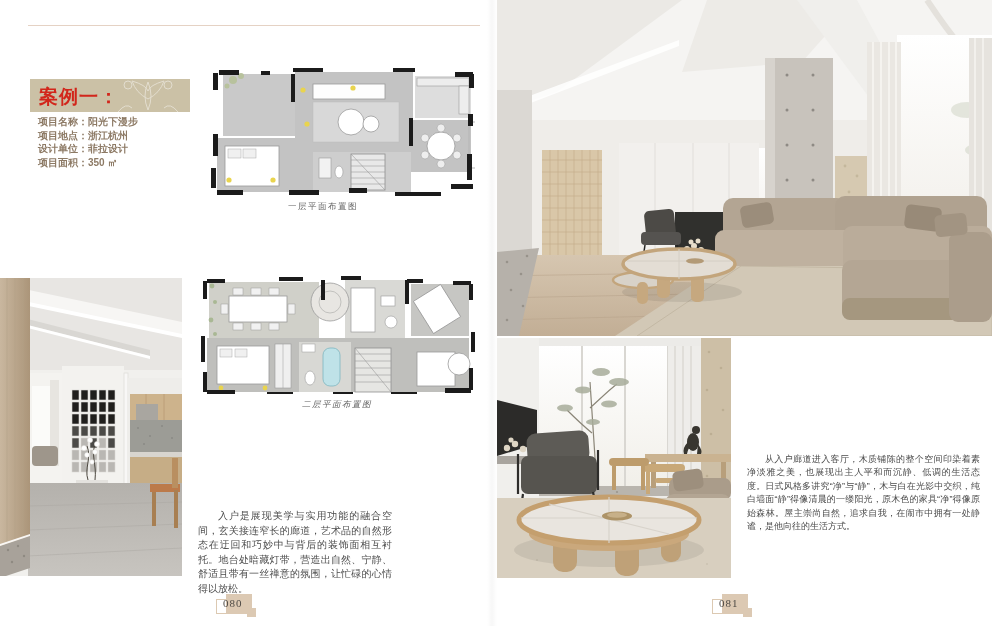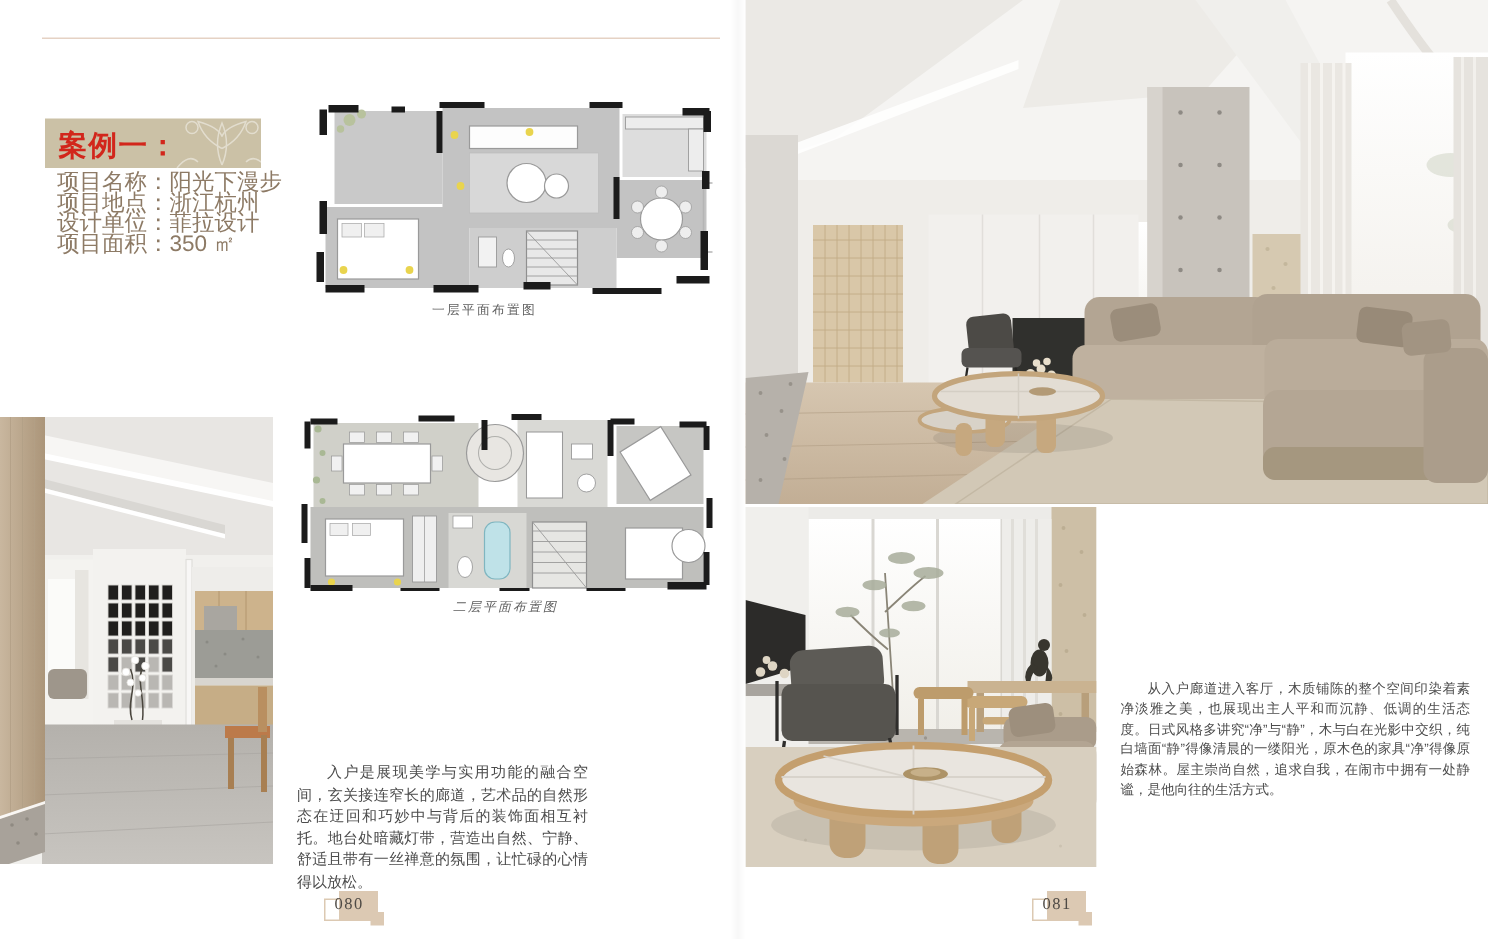--- a/index.html
+++ b/index.html
@@ -3,44 +3,44 @@
 <meta charset="utf-8">
 <style>
   html,body{margin:0;padding:0;background:#888;}
   #canvas{position:relative;width:992px;height:626px;background:#ffffff;overflow:hidden;
           font-family:"Liberation Sans","DejaVu Sans",sans-serif;}
   .abs{position:absolute;}
 
   
   .book-header{left:28px;top:9px;font-size:9px;letter-spacing:.6px;color:#c8a38d;}
   .header-rule{left:28px;top:25px;width:452px;height:1px;background:#e5d2c4;}
-  .case-box{left:30px;top:79px;width:144px;height:33px;background:#cbc1a6;overflow:hidden;}
+  .case-box{left:30px;top:79px;width:160px;height:33px;background:#cbc1a6;overflow:hidden;}
   .case-title{position:absolute;left:9px;top:5px;font-size:19px;font-weight:bold;color:#d2261b;letter-spacing:1px;}
-  .project-info{left:38px;top:115px;font-size:15px;line-height:13.5px;color:#8d7a65;}
+  .project-info{left:38px;top:115px;font-size:10px;line-height:13.5px;color:#8d7a65;font-weight:bold;}
   .plan-wrap1{left:203px;top:60px;width:272px;height:136px;}
   .plan-wrap2{left:195px;top:274px;width:284px;height:120px;}
   .plan-caption{font-size:8.5px;color:#5f5f5f;letter-spacing:1.5px;text-align:center;}
   .cap1{left:187px;top:201px;width:272px;}
   .cap2{left:195px;top:399px;width:284px;font-style:italic;}
   .hall-photo{left:0;top:278px;width:182px;height:306px;}
   .left-body{left:198px;top:509px;width:194px;font-size:10px;line-height:14.6px;color:#4c4c4c;
              text-align:justify;}
   .left-body p{margin:0;text-indent:2em;}
 
   
   .living-photo{left:497px;top:0;width:495px;height:336px;}
   .detail-photo{left:497px;top:338px;width:234px;height:240px;}
   .right-body{left:747px;top:453px;width:233px;font-size:9px;line-height:13.4px;color:#4c4c4c;
               text-align:justify;}
   .right-body p{margin:0;text-indent:2em;}
 
   
   .badge{width:50px;height:26px;}
   .badge-l{left:216px;top:594px;}
-  .badge-r{left:688px;top:594px;padding-left:36px;}
+  .badge-r{left:712px;top:594px;padding-left:36px;}
   .badge .sq-outline{position:absolute;left:0;top:5px;width:15px;height:13px;border:1px solid #dcc9b2;background:transparent;}
   .badge .sq-fill{position:absolute;left:10px;top:0;width:26px;height:20px;background:#dcc9b3;}
   .badge .sq-small{position:absolute;left:31px;top:14px;width:9px;height:9px;background:#dcc9b3;}
   .badge .num{position:absolute;left:7px;top:3px;font-family:Liberation Serif, serif;
               font-size:11px;letter-spacing:1px;color:#4e4a45;}
   .gutter{left:487px;top:0;width:10px;height:626px;
           background:linear-gradient(to right,rgba(0,0,0,0) 0%,rgba(0,0,0,.03) 50%,rgba(0,0,0,0) 100%);}
 </style>
 </head>
 <body>

